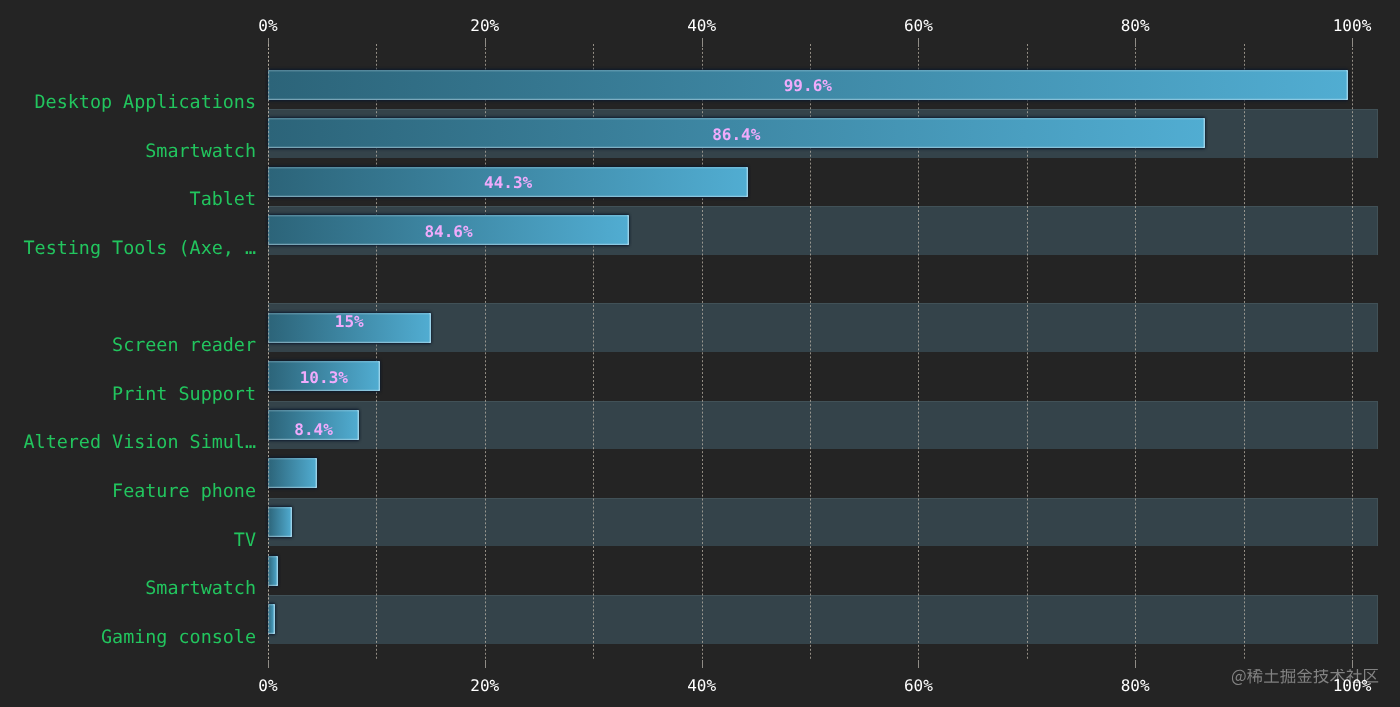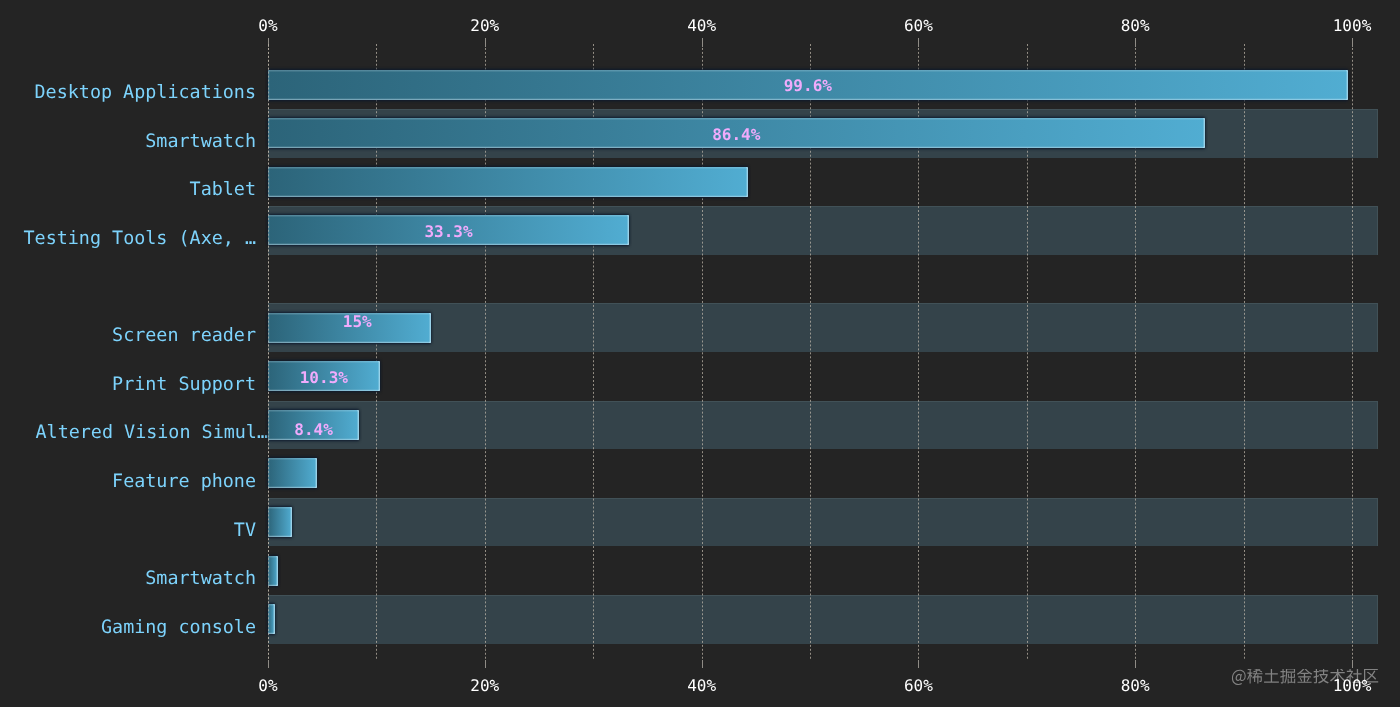--- a/index.html
+++ b/index.html
@@ -12,22 +12,22 @@
   background-image:linear-gradient(to bottom,rgba(196,188,174,.70) 0 2.05px,rgba(0,0,0,0) 2.05px 3.96px);
   background-size:1px 3.96px;}
 .axistick{position:absolute;width:1px;background:#8f8c86;}
 .tick-label{position:absolute;transform:translateX(-50%);color:#fff;
   font-size:16px;line-height:16px;white-space:nowrap;}
 .tick-top{top:18px;}
 .tick-bottom{top:678px;}
 .track{position:absolute;background:#34434a;
   box-shadow:inset -1px 1px 0 rgba(210,235,235,.085);}
 .row{position:absolute;left:0;width:1400px;}
-.cat-label{position:absolute;left:0;top:6px;display:flex;align-items:center;justify-content:flex-end;
-  color:#7dd3fc;font-size:18.4px;white-space:nowrap;padding-top:4px;box-sizing:border-box;}
+.cat-label{position:absolute;left:0;top:16px;display:flex;align-items:center;justify-content:flex-end;
+  color:#22c55e;font-size:18.4px;white-space:nowrap;padding-top:4px;box-sizing:border-box;}
 .bar{position:absolute;background:linear-gradient(to right,#2c6479,#51add2);border-radius:1px;
   box-shadow:0 1px 3px 0 rgba(12,26,45,.9),0 -1px 3px 0 rgba(12,26,45,.9);}
 .bar-gloss{position:absolute;border-radius:1px;pointer-events:none;
   box-shadow:inset 0 -1.15px 0 0 rgba(210,238,250,.45),inset 0 1.4px 0 0 rgba(214,240,252,.22),
              inset -1.4px 0 0 0 rgba(214,240,252,.55),inset 1.4px 0 0 0 rgba(214,240,252,.16);}
 .bar-label{position:absolute;top:0;display:flex;align-items:center;justify-content:center;
   color:#f0abfc;font-size:16px;font-weight:bold;padding-top:2px;box-sizing:border-box;}
 #watermark{position:absolute;left:1231px;top:669px;}
 </style>
 </head>
@@ -88,41 +88,42 @@
   <div class="row" style="top: 109px; height: 48.6px;">
     <div class="cat-label" style="width: 256px; height: 48.6px;">Smartwatch</div>
     <div class="bar" style="left: 268px; top: 9.3px; width: 936.576px; height: 30px;"></div>
     <div class="bar-gloss" style="left: 268px; top: 9.3px; width: 936.576px; height: 30px;"></div>
     <div class="bar-label" style="left: 268px; width: 936.576px; height: 48.6px;">86.4%</div>
   </div>
   <div class="row" style="top: 157.6px; height: 48.6px;">
     <div class="cat-label" style="width: 256px; height: 48.6px;">Tablet</div>
     <div class="bar" style="left: 268px; top: 9.3px; width: 480.212px; height: 30px;"></div>
     <div class="bar-gloss" style="left: 268px; top: 9.3px; width: 480.212px; height: 30px;"></div>
+    <div class="bar-label" style="left: 268px; width: 480.212px; height: 48.6px;">44.3%</div>
   </div>
   <div class="row" style="top: 206.2px; height: 48.6px;">
     <div class="cat-label" style="width: 256px; height: 48.6px;">Testing Tools (Axe, …</div>
     <div class="bar" style="left: 268px; top: 9.3px; width: 360.972px; height: 30px;"></div>
     <div class="bar-gloss" style="left: 268px; top: 9.3px; width: 360.972px; height: 30px;"></div>
-    <div class="bar-label" style="left: 268px; width: 360.972px; height: 48.6px;">33.3%</div>
+    <div class="bar-label" style="left: 268px; width: 360.972px; height: 48.6px;">84.6%</div>
   </div>
   <div class="row" style="top: 303.4px; height: 48.6px; padding-left: 20px;">
     <div class="cat-label" style="width: 256px; height: 48.6px;">Screen reader</div>
     <div class="bar" style="left: 268px; top: 9.3px; width: 162.6px; height: 30px;"></div>
     <div class="bar-gloss" style="left: 268px; top: 9.3px; width: 162.6px; height: 30px;"></div>
-    <div class="bar-label" style="left: 276px; width: 162.6px; height: 35px;">15%</div>
+    <div class="bar-label" style="left: 268px; width: 162.6px; height: 35px;">15%</div>
   </div>
   <div class="row" style="top: 352px; height: 48.6px; border-radius: 23px;">
     <div class="cat-label" style="width: 256px; height: 48.6px;">Print Support</div>
     <div class="bar" style="left: 268px; top: 9.3px; width: 111.652px; height: 30px;"></div>
     <div class="bar-gloss" style="left: 268px; top: 9.3px; width: 111.652px; height: 30px;"></div>
     <div class="bar-label" style="left: 268px; width: 111.652px; height: 48.6px;">10.3%</div>
   </div>
   <div class="row" style="top: 400.6px; height: 48.6px;">
-    <div class="cat-label" style="width: 256px; height: 48.6px; margin-left: 12px;">Altered Vision Simul…</div>
+    <div class="cat-label" style="width: 256px; height: 48.6px;">Altered Vision Simul…</div>
     <div class="bar" style="left: 268px; top: 9.3px; width: 91.056px; height: 30px;"></div>
     <div class="bar-gloss" style="left: 268px; top: 9.3px; width: 91.056px; height: 30px;"></div>
     <div class="bar-label" style="left: 268px; width: 91.056px; height: 55px;">8.4%</div>
   </div>
   <div class="row" style="top: 449.2px; height: 46px; text-decoration: underline;">
     <div class="cat-label" style="width: 256px; height: 48.6px;">Feature phone</div>
     <div class="bar" style="left: 268px; top: 9.3px; width: 48.78px; height: 30px;"></div>
     <div class="bar-gloss" style="left: 268px; top: 9.3px; width: 48.78px; height: 30px;"></div>
     <div class="bar-label" style="left: 268px; width: 48.78px; height: 48.6px;"></div>
   </div>

